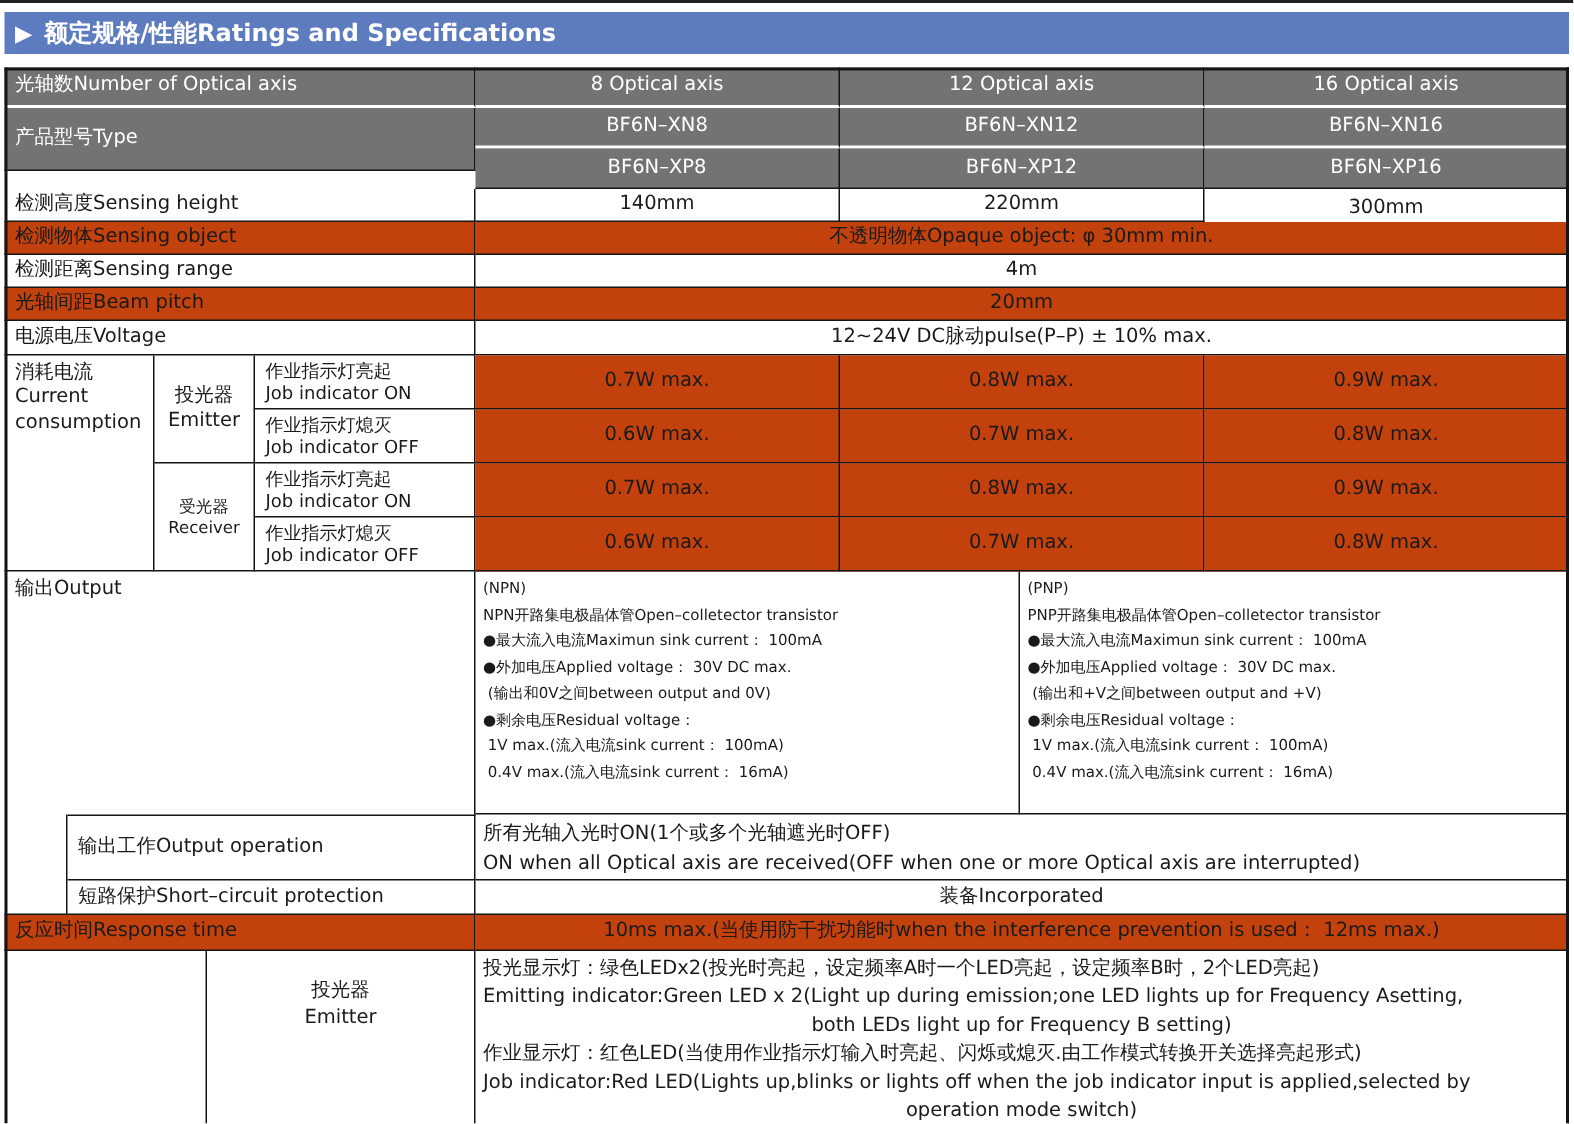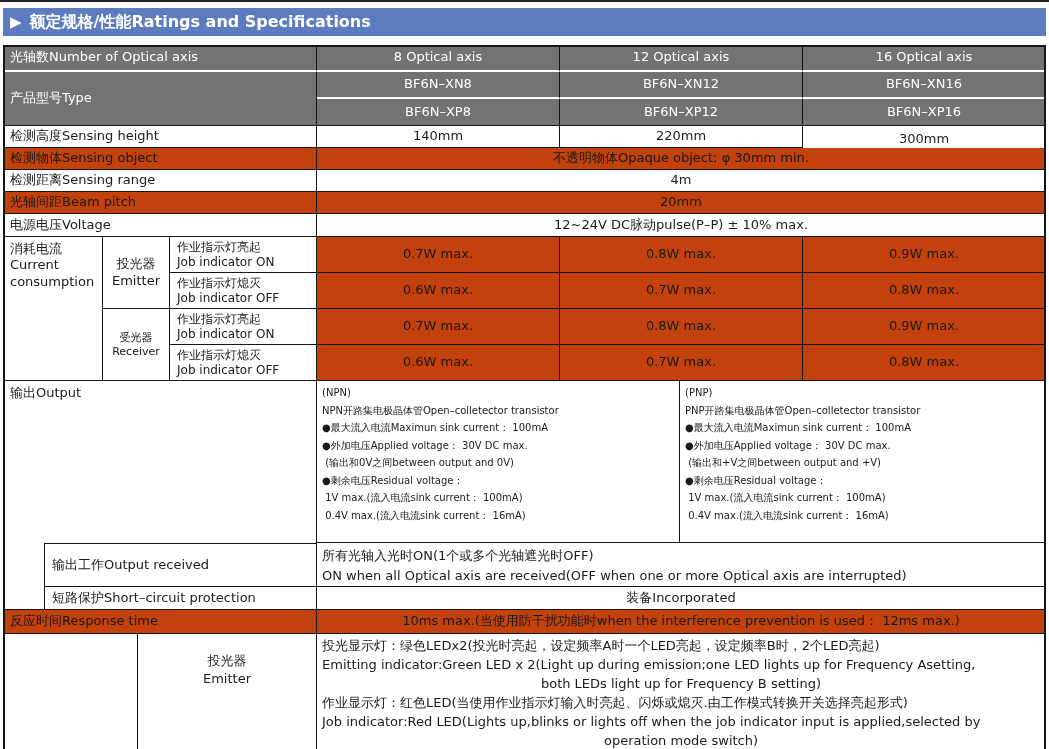--- a/index.html
+++ b/index.html
@@ -40,21 +40,21 @@
   <div class="titlebar">
     <span class="arr">▶</span>
     <span>额定规格/性能Ratings and Specifications</span>
   </div>
 
   <div class="c blue lbl wb" style="left:3px;top:45px;width:314px;height:27px">光轴数Number of Optical axis</div>
   <div class="c blue val wb" style="left:317px;top:45px;width:243px;height:27px">8 Optical axis</div>
   <div class="c blue val wb" style="left:560px;top:45px;width:243px;height:27px">12 Optical axis</div>
   <div class="c blue val wb" style="left:803px;top:45px;width:243px;height:27px">16 Optical axis</div>
 
-  <div class="c blue lbl" style="left:3px;top:72px;width:314px;height:54px">产品型号Type</div>
+  <div class="c blue lbl" style="left:3px;top:72px;width:314px;height:42px">产品型号Type</div>
   <div class="c blue val wb" style="left:317px;top:72px;width:243px;height:27px">BF6N–XN8</div>
   <div class="c blue val wb" style="left:560px;top:72px;width:243px;height:27px">BF6N–XN12</div>
   <div class="c blue val wb" style="left:803px;top:72px;width:243px;height:27px">BF6N–XN16</div>
   <div class="c blue val" style="left:317px;top:99px;width:243px;height:27px">BF6N–XP8</div>
   <div class="c blue val" style="left:560px;top:99px;width:243px;height:27px">BF6N–XP12</div>
   <div class="c blue val" style="left:803px;top:99px;width:243px;height:27px">BF6N–XP16</div>
 
   <div class="c lbl" style="left:3px;top:126px;width:314px;height:22px">检测高度Sensing height</div>
   <div class="c val" style="left:317px;top:126px;width:243px;height:22px">140mm</div>
   <div class="c val" style="left:560px;top:126px;width:243px;height:22px">220mm</div>
@@ -114,21 +114,21 @@
   <div class="c pre blk" style="left:680px;top:381px;width:366px;height:162px">(PNP)
 PNP开路集电极晶体管Open–colletector transistor
 ●最大流入电流Maximun sink current： 100mA
 ●外加电压Applied voltage： 30V DC max.
  (输出和+V之间between output and +V)
 ●剩余电压Residual voltage：
  1V max.(流入电流sink current： 100mA)
  0.4V max.(流入电流sink current： 16mA)</div>
 
   <div class="c nb" style="left:3px;top:543px;width:42px;height:67px;border-bottom:1px solid #151515"></div>
-  <div class="c lbl tb" style="left:45px;top:543px;width:272px;height:44px">输出工作Output received</div>
+  <div class="c lbl tb" style="left:45px;top:543px;width:272px;height:44px">输出工作Output operation</div>
   <div class="c pre blk" style="left:317px;top:543px;width:729px;height:44px;font-size:13px;line-height:20px">所有光轴入光时ON(1个或多个光轴遮光时OFF)
 ON when all Optical axis are received(OFF when one or more Optical axis are interrupted)</div>
 
   <div class="c val" style="left:317px;top:587px;width:729px;height:23px">装备Incorporated</div>
   <div class="c lbl" style="left:45px;top:587px;width:272px;height:23px">短路保护Short–circuit protection</div>
 
   <div class="c gray lbl" style="left:3px;top:610px;width:314px;height:24px">反应时间Response time</div>
   <div class="c gray val" style="left:317px;top:610px;width:729px;height:24px">10ms max.(当使用防干扰功能时when the interference prevention is used： 12ms max.)</div>
 
   <div class="c nb" style="left:3px;top:634px;width:135px;height:115px"></div>

